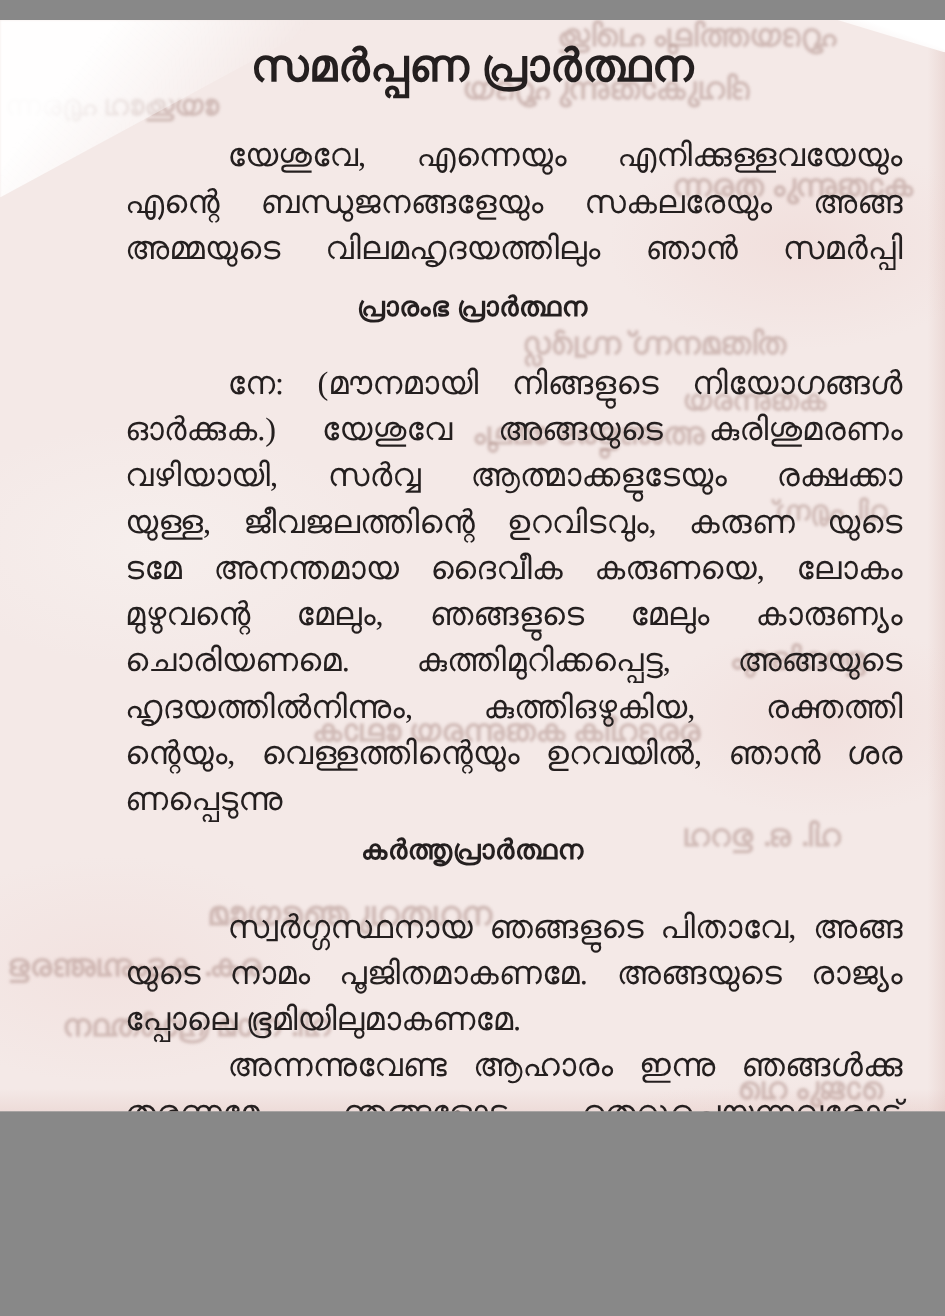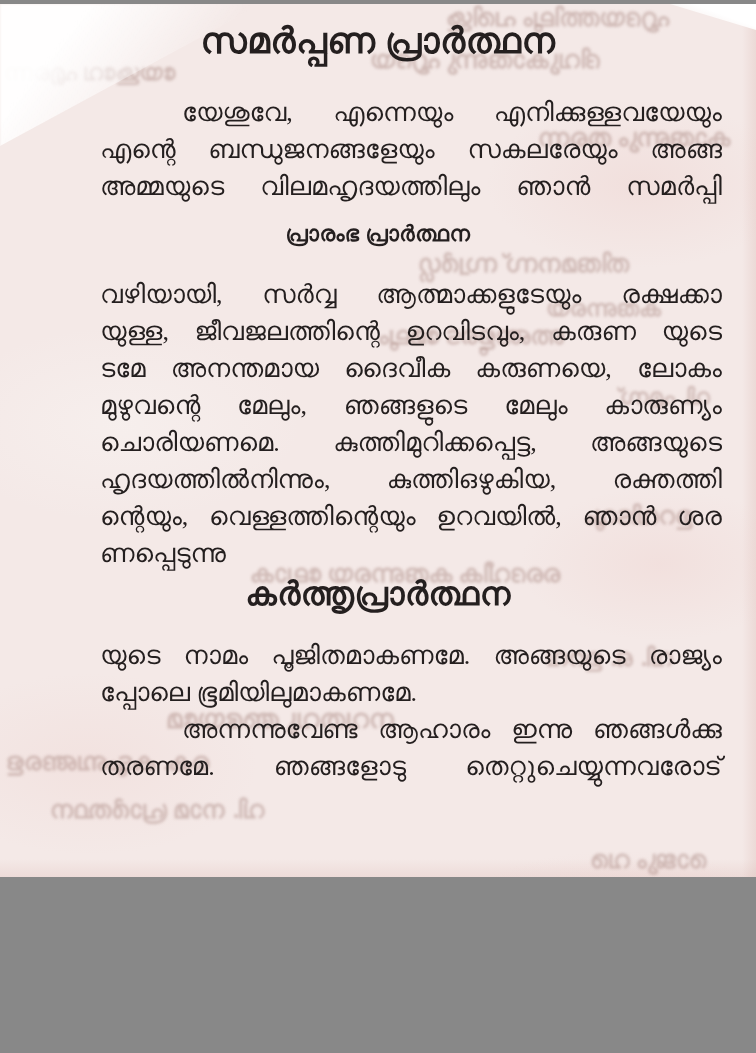--- a/index.html
+++ b/index.html
@@ -3,21 +3,21 @@
 <meta charset="utf-8">
 <style>
   html,body{margin:0;padding:0;}
   body{
     font-family:"Liberation Serif","DejaVu Serif",serif;
     background:#888;
   }
   .page{
     position:relative;
     width:756px;height:873px;
-    margin:4px auto;
+    margin:16px auto;
     overflow:hidden;
     background:
       radial-gradient(ellipse 220px 120px at 640px 180px, rgba(236,205,201,.35), transparent 70%),
       radial-gradient(ellipse 260px 140px at 120px 420px, rgba(247,240,238,.8), transparent 70%),
       radial-gradient(ellipse 200px 110px at 660px 560px, rgba(236,203,199,.30), transparent 70%),
       radial-gradient(ellipse 240px 130px at 90px 760px, rgba(238,210,206,.30), transparent 70%),
       radial-gradient(ellipse 260px 120px at 620px 930px, rgba(236,205,201,.32), transparent 70%),
       linear-gradient(to left, rgba(214,178,172,.28), rgba(214,178,172,0) 14px),
       linear-gradient(to top, rgba(222,188,183,.30), rgba(222,188,183,0) 18px),
       #f4e9e7;
@@ -72,21 +72,21 @@
     box-sizing:border-box;
   }
   .heading{
     font-weight:bold;
     text-align:center;
     margin-left:-100px;margin-right:-34px;
     letter-spacing:.5px;
   }
   .h1{font-size:36px;line-height:46px;}
   .h2{font-size:22px;line-height:40px;margin-top:9px;}
-  .h3{font-size:33px;line-height:42px;margin-top:1px;}
+  .h3{font-size:22px;line-height:42px;margin-top:1px;}
   .para{margin:0;}
   .para.mt1{margin-top:30px;}
   .para.mt2{margin-top:22px;}
   .ln{
     font-size:26px;
     line-height:37px;
     text-align:justify;
     text-align-last:justify;
     white-space:nowrap;
   }
@@ -124,33 +124,36 @@
 
     <div class="para mt1">
       <div class="ln first">യേശുവേ, എന്നെയും എനിക്കുള്ളവയേയും</div>
       <div class="ln">എന്റെ ബന്ധുജനങ്ങളേയും സകലരേയും അങ്ങ</div>
       <div class="ln">അമ്മയുടെ വിലമഹൃദയത്തിലും ഞാൻ സമർപ്പി</div>
     </div>
 
     <div class="heading h2">പ്രാരംഭ പ്രാർത്ഥന</div>
 
     <div class="para mt2">
+      <div class="ln first">നേ: (മൗനമായി നിങ്ങളുടെ നിയോഗങ്ങൾ</div>
+      <div class="ln">ഓർക്കുക.) യേശുവേ അങ്ങയുടെ കുരിശുമരണം</div>
       <div class="ln">വഴിയായി, സർവ്വ ആത്മാക്കളുടേയും രക്ഷക്കാ</div>
       <div class="ln">യുള്ള, ജീവജലത്തിന്റെ ഉറവിടവും, കരുണ യുടെ</div>
       <div class="ln">ടമേ അനന്തമായ ദൈവീക കരുണയെ, ലോകം</div>
       <div class="ln">മുഴുവന്റെ മേലും, ഞങ്ങളുടെ മേലും കാരുണ്യം</div>
       <div class="ln">ചൊരിയണമെ. കുത്തിമുറിക്കപ്പെട്ട, അങ്ങയുടെ</div>
       <div class="ln">ഹൃദയത്തിൽനിന്നും, കുത്തിഒഴുകിയ, രക്തത്തി</div>
       <div class="ln">ന്റെയും, വെള്ളത്തിന്റെയും ഉറവയിൽ, ഞാൻ ശര</div>
       <div class="ln last">ണപ്പെടുന്നു</div>
     </div>
 
     <div class="heading h3">കർത്തൃപ്രാർത്ഥന</div>
 
     <div class="para mt2">
+      <div class="ln first">സ്വർഗ്ഗസ്ഥനായ ഞങ്ങളുടെ പിതാവേ, അങ്ങ</div>
       <div class="ln">യുടെ നാമം പൂജിതമാകണമേ. അങ്ങയുടെ രാജ്യം</div>
       <div class="ln last">പ്പോലെ ഭൂമിയിലുമാകണമേ.</div>
     </div>
 
     <div class="para">
       <div class="ln first">അന്നന്നുവേണ്ട ആഹാരം ഇന്നു ഞങ്ങൾക്കു</div>
       <div class="ln">തരണമേ. ഞങ്ങളോടു തെറ്റുചെയ്യുന്നവരോട്</div>
     </div>
 
   </div>

